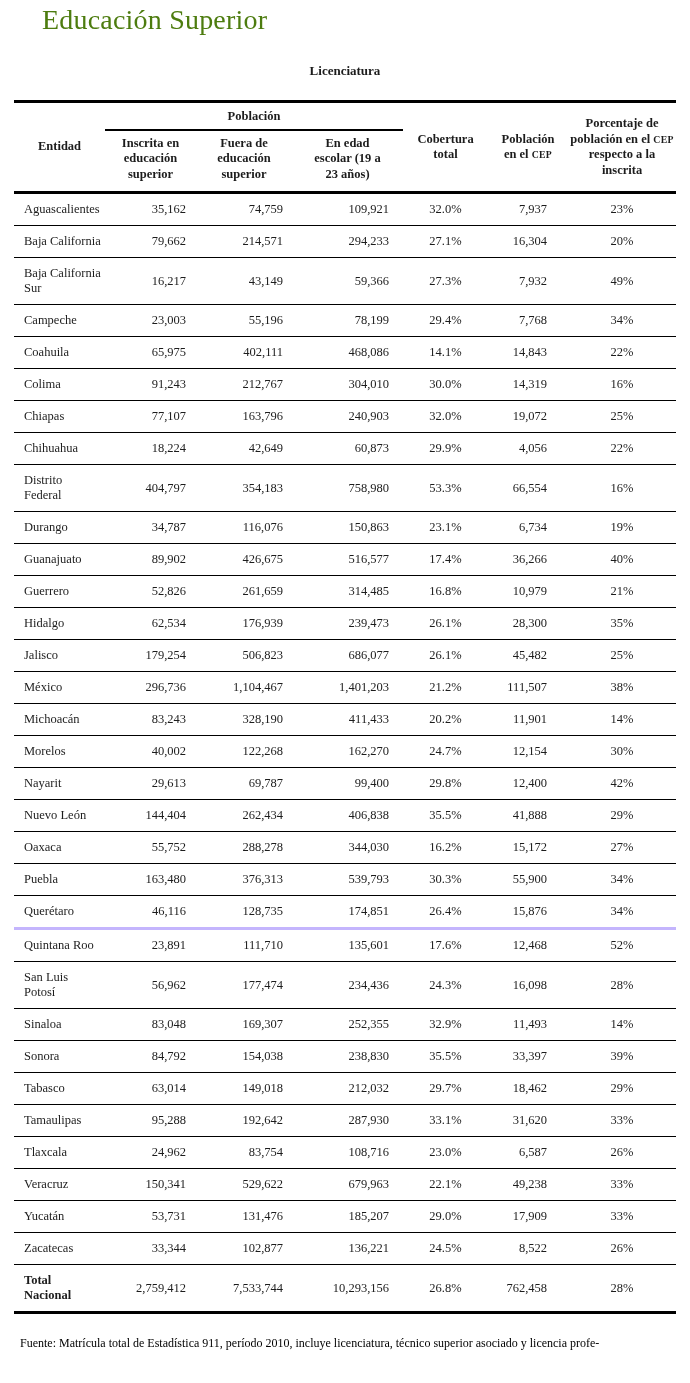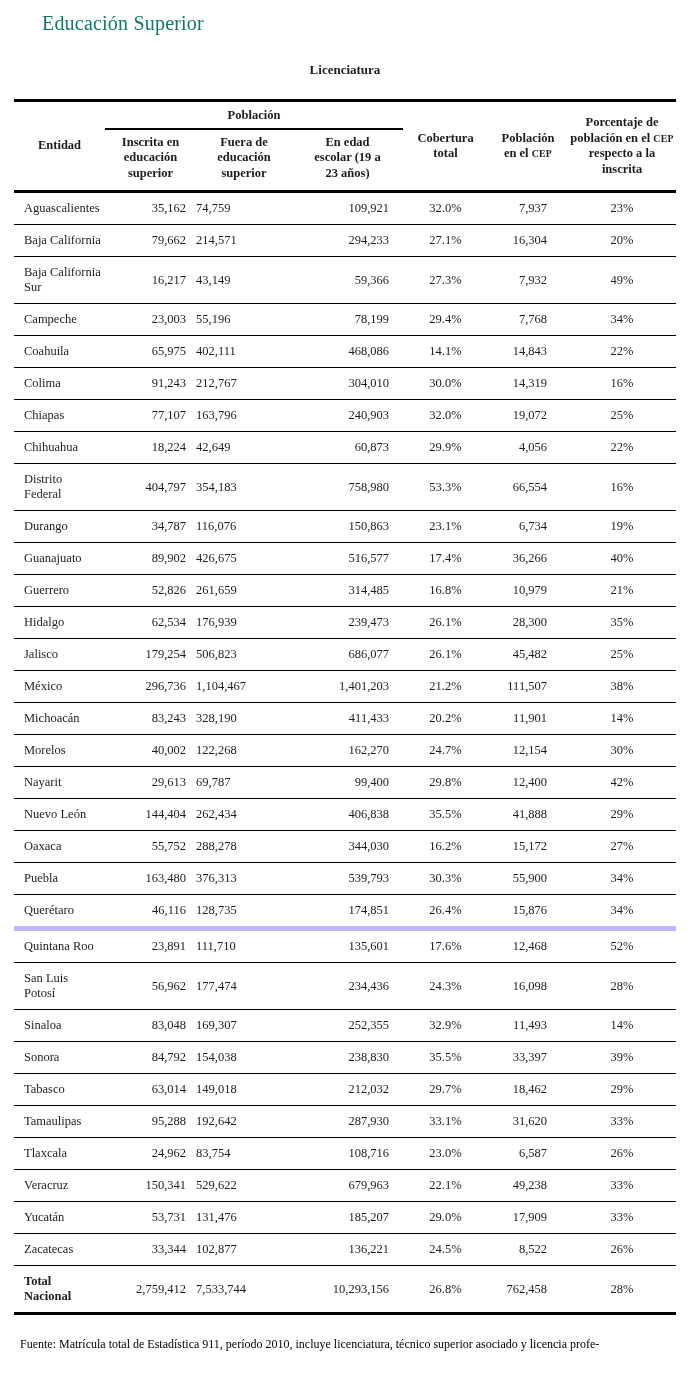--- a/index.html
+++ b/index.html
@@ -5,25 +5,25 @@
   * { margin: 0; padding: 0; box-sizing: border-box; }
   html, body { background: #ffffff; }
   body {
     width: 690px;
     height: 1383px;
     font-family: "Liberation Serif", "DejaVu Serif", serif;
     color: #1c1c1c;
     position: relative;
   }
   .section-title {
-    margin: 12px 0 0 42px;
-    font-size: 20px;
+    margin: 4px 0 0 42px;
+    font-size: 28px;
     font-weight: normal;
     letter-spacing: 0.2px;
-    color: #0f766e;
+    color: #4d7c0f;
   }
   .cuadro-block {
     margin-top: 26px;
     text-align: center;
     font-weight: bold;
     font-size: 13px;
     line-height: 18px;
     color: #1c1c1c;
   }
   table.data-table {
@@ -53,25 +53,25 @@
   thead tr.sub th { padding: 5px 2px 9px; }
   .hdr-narrow { display: inline-block; max-width: 80px; }
   .hdr-narrow-sm { display: inline-block; max-width: 62px; }
   tbody td {
     border-top: 1px solid #000;
     padding: 8px 0;
     line-height: 15px;
     font-size: 12.5px;
     vertical-align: middle;
   }
-  tbody tr.thick-top td { border-top: 5px solid #c4b5fd; }
+  tbody tr.thick-top td { border-top: 3px solid #c4b5fd; }
   tbody tr.total-row td:first-child { font-weight: bold; }
   td.c0 { text-align: left;  padding-left: 10px; padding-right: 4px; }
   td.c1 { text-align: right; padding-right: 10px; }
-  td.c2 { text-align: left; padding-right: 9px; }
+  td.c2 { text-align: right; padding-right: 9px; }
   td.c3 { text-align: right; padding-right: 14px; }
   td.c4 { text-align: center; }
   td.c5 { text-align: right; padding-right: 21px; }
   td.c6 { text-align: center; }
   .sc { font-size: 0.78em; letter-spacing: 0.3px; }
   .footer {
     margin: 22px 16px 0 20px;
     font-size: 12px;
     line-height: 15.5px;
     color: #000000;

